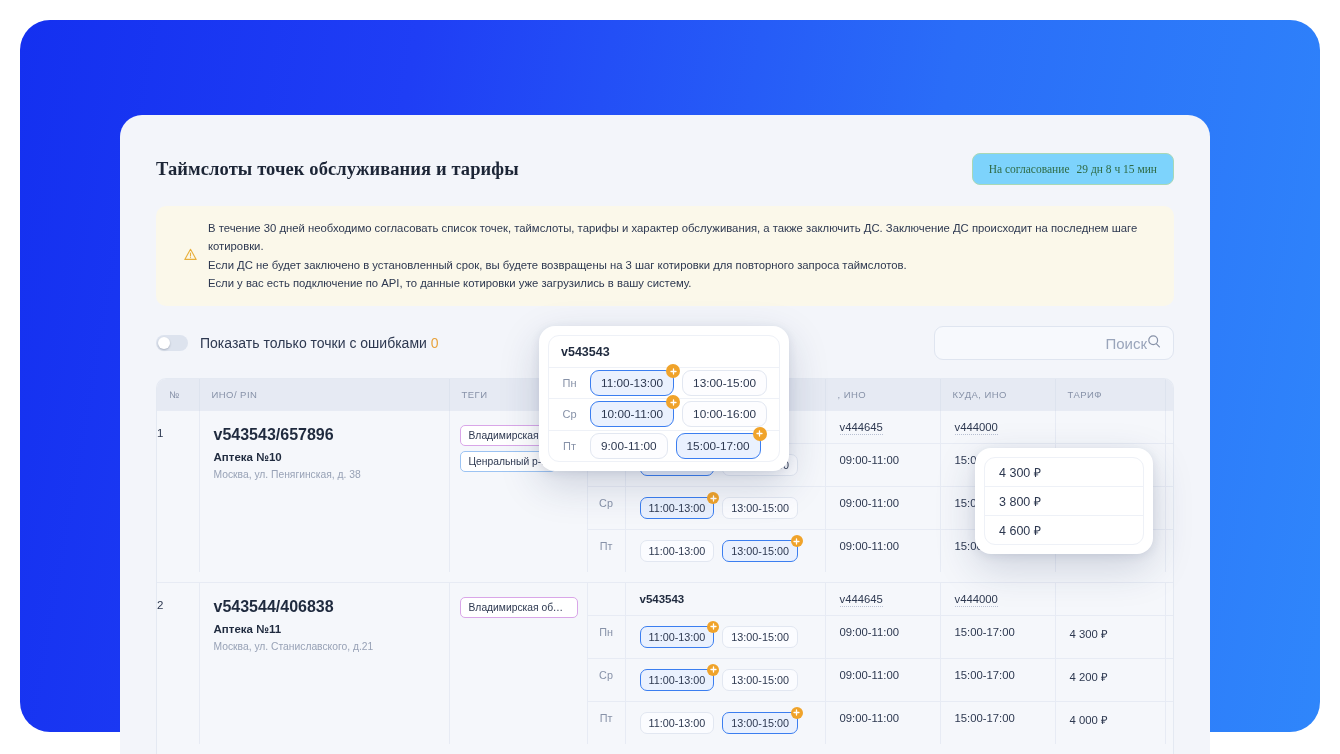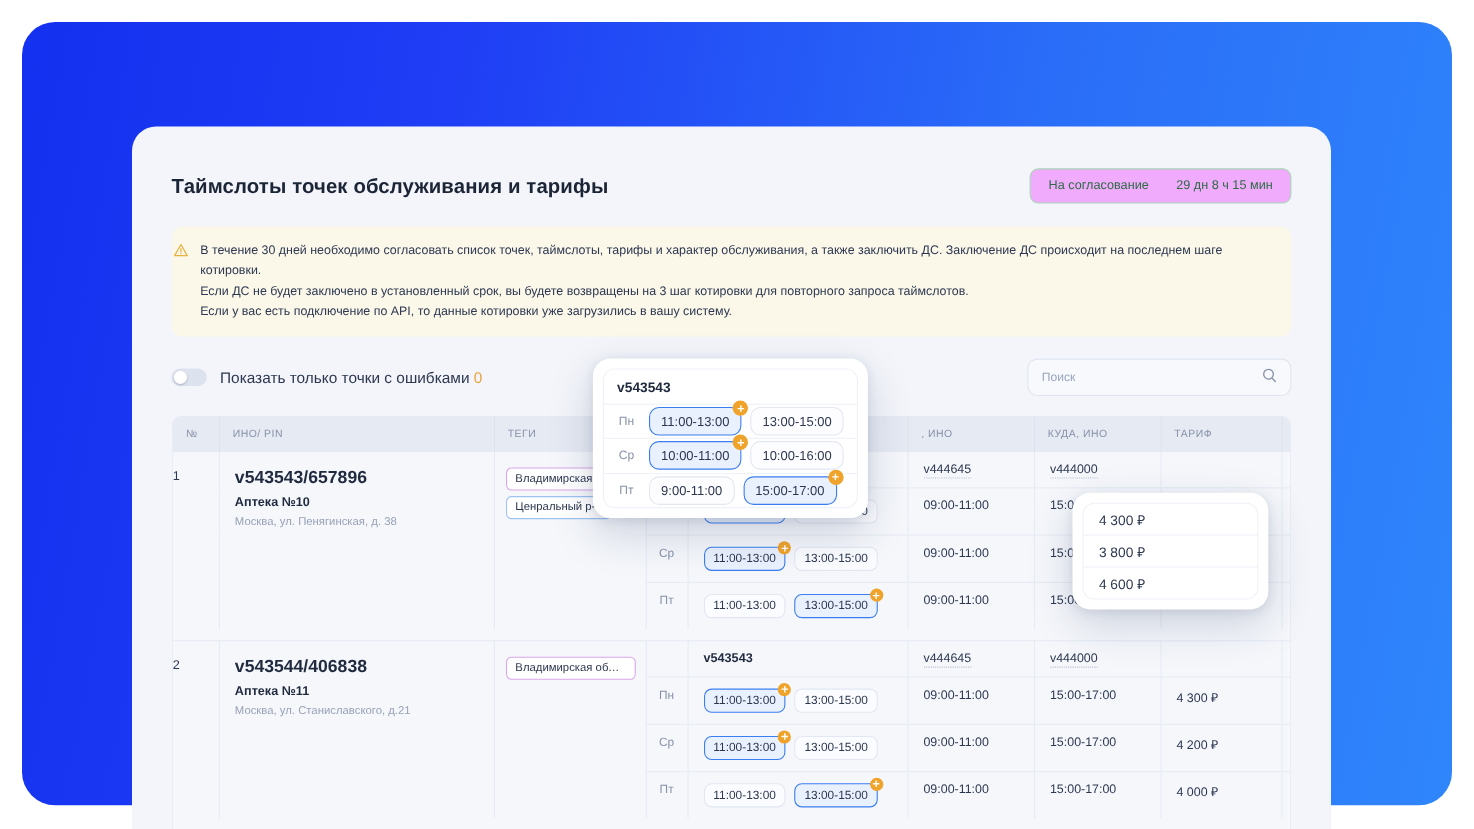--- a/index.html
+++ b/index.html
@@ -26,44 +26,45 @@
     width: 1090px; height: 639px;
     background: #f3f5fa;
     border-radius: 22px 22px 0 0;
     overflow: hidden;
   }
 
   
   .card-head {
     display: flex; align-items: center; justify-content: space-between;
     padding: 38px 36px 0 36px;
+    font-family: Liberation Serif, serif;
   }
   .page-title {
     font-size: 18.5px; font-weight: bold; color: #1c2536; letter-spacing: .1px;
   }
   .status-badge {
     border: 1px solid #a8d8b6;
-    background: #f0abfc;
+    background: #7dd3fc;
     color: #2f6b45;
     font-size: 11.5px;
     border-radius: 8px;
     padding: 9px 16px;
-    display: flex; gap: 25px; align-items: center;
+    display: flex; gap: 7px; align-items: center;
     white-space: nowrap;
   }
   .status-badge .t { font-size: 11.5px; }
 
   
   .notice {
     margin: 21px 36px 0 36px;
     background: #fbf8ea;
     border-radius: 10px;
-    padding: 13px 16px 14px 2px;
+    padding: 13px 16px 14px 28px;
     display: flex; gap: 11px;
-    align-items: flex-start;
+    align-items: center;
   }
   .notice svg { flex: 0 0 auto; margin-top: 2px; }
   .notice-lines { font-size: 11.3px; line-height: 1.62; color: #2d3850; }
 
   
   .toolbar {
     margin: 20px 36px 0 36px;
     display: flex; align-items: center; justify-content: space-between;
     height: 34px;
   }
@@ -83,21 +84,21 @@
   .search-box {
     width: 240px; height: 34px;
     border: 1px solid #dfe5f0;
     background: #f7f9fd;
     border-radius: 9px;
     display: flex; align-items: center;
     padding: 0 12px;
   }
   .search-box input {
     flex: 1; border: 0; outline: 0; background: transparent;
-    font-family: inherit; font-size: 11px; color: #2d3850;
+    font-family: inherit; font-size: 15px; color: #2d3850; text-align: right;
   }
   .search-box input::placeholder { color: #9aa5bb; }
 
   
   .table-wrap {
     margin: 18px 36px 0 36px;
     border-radius: 10px 10px 0 0;
     overflow: hidden;
     border: 1px solid #e4e9f2;
     border-bottom: none;

